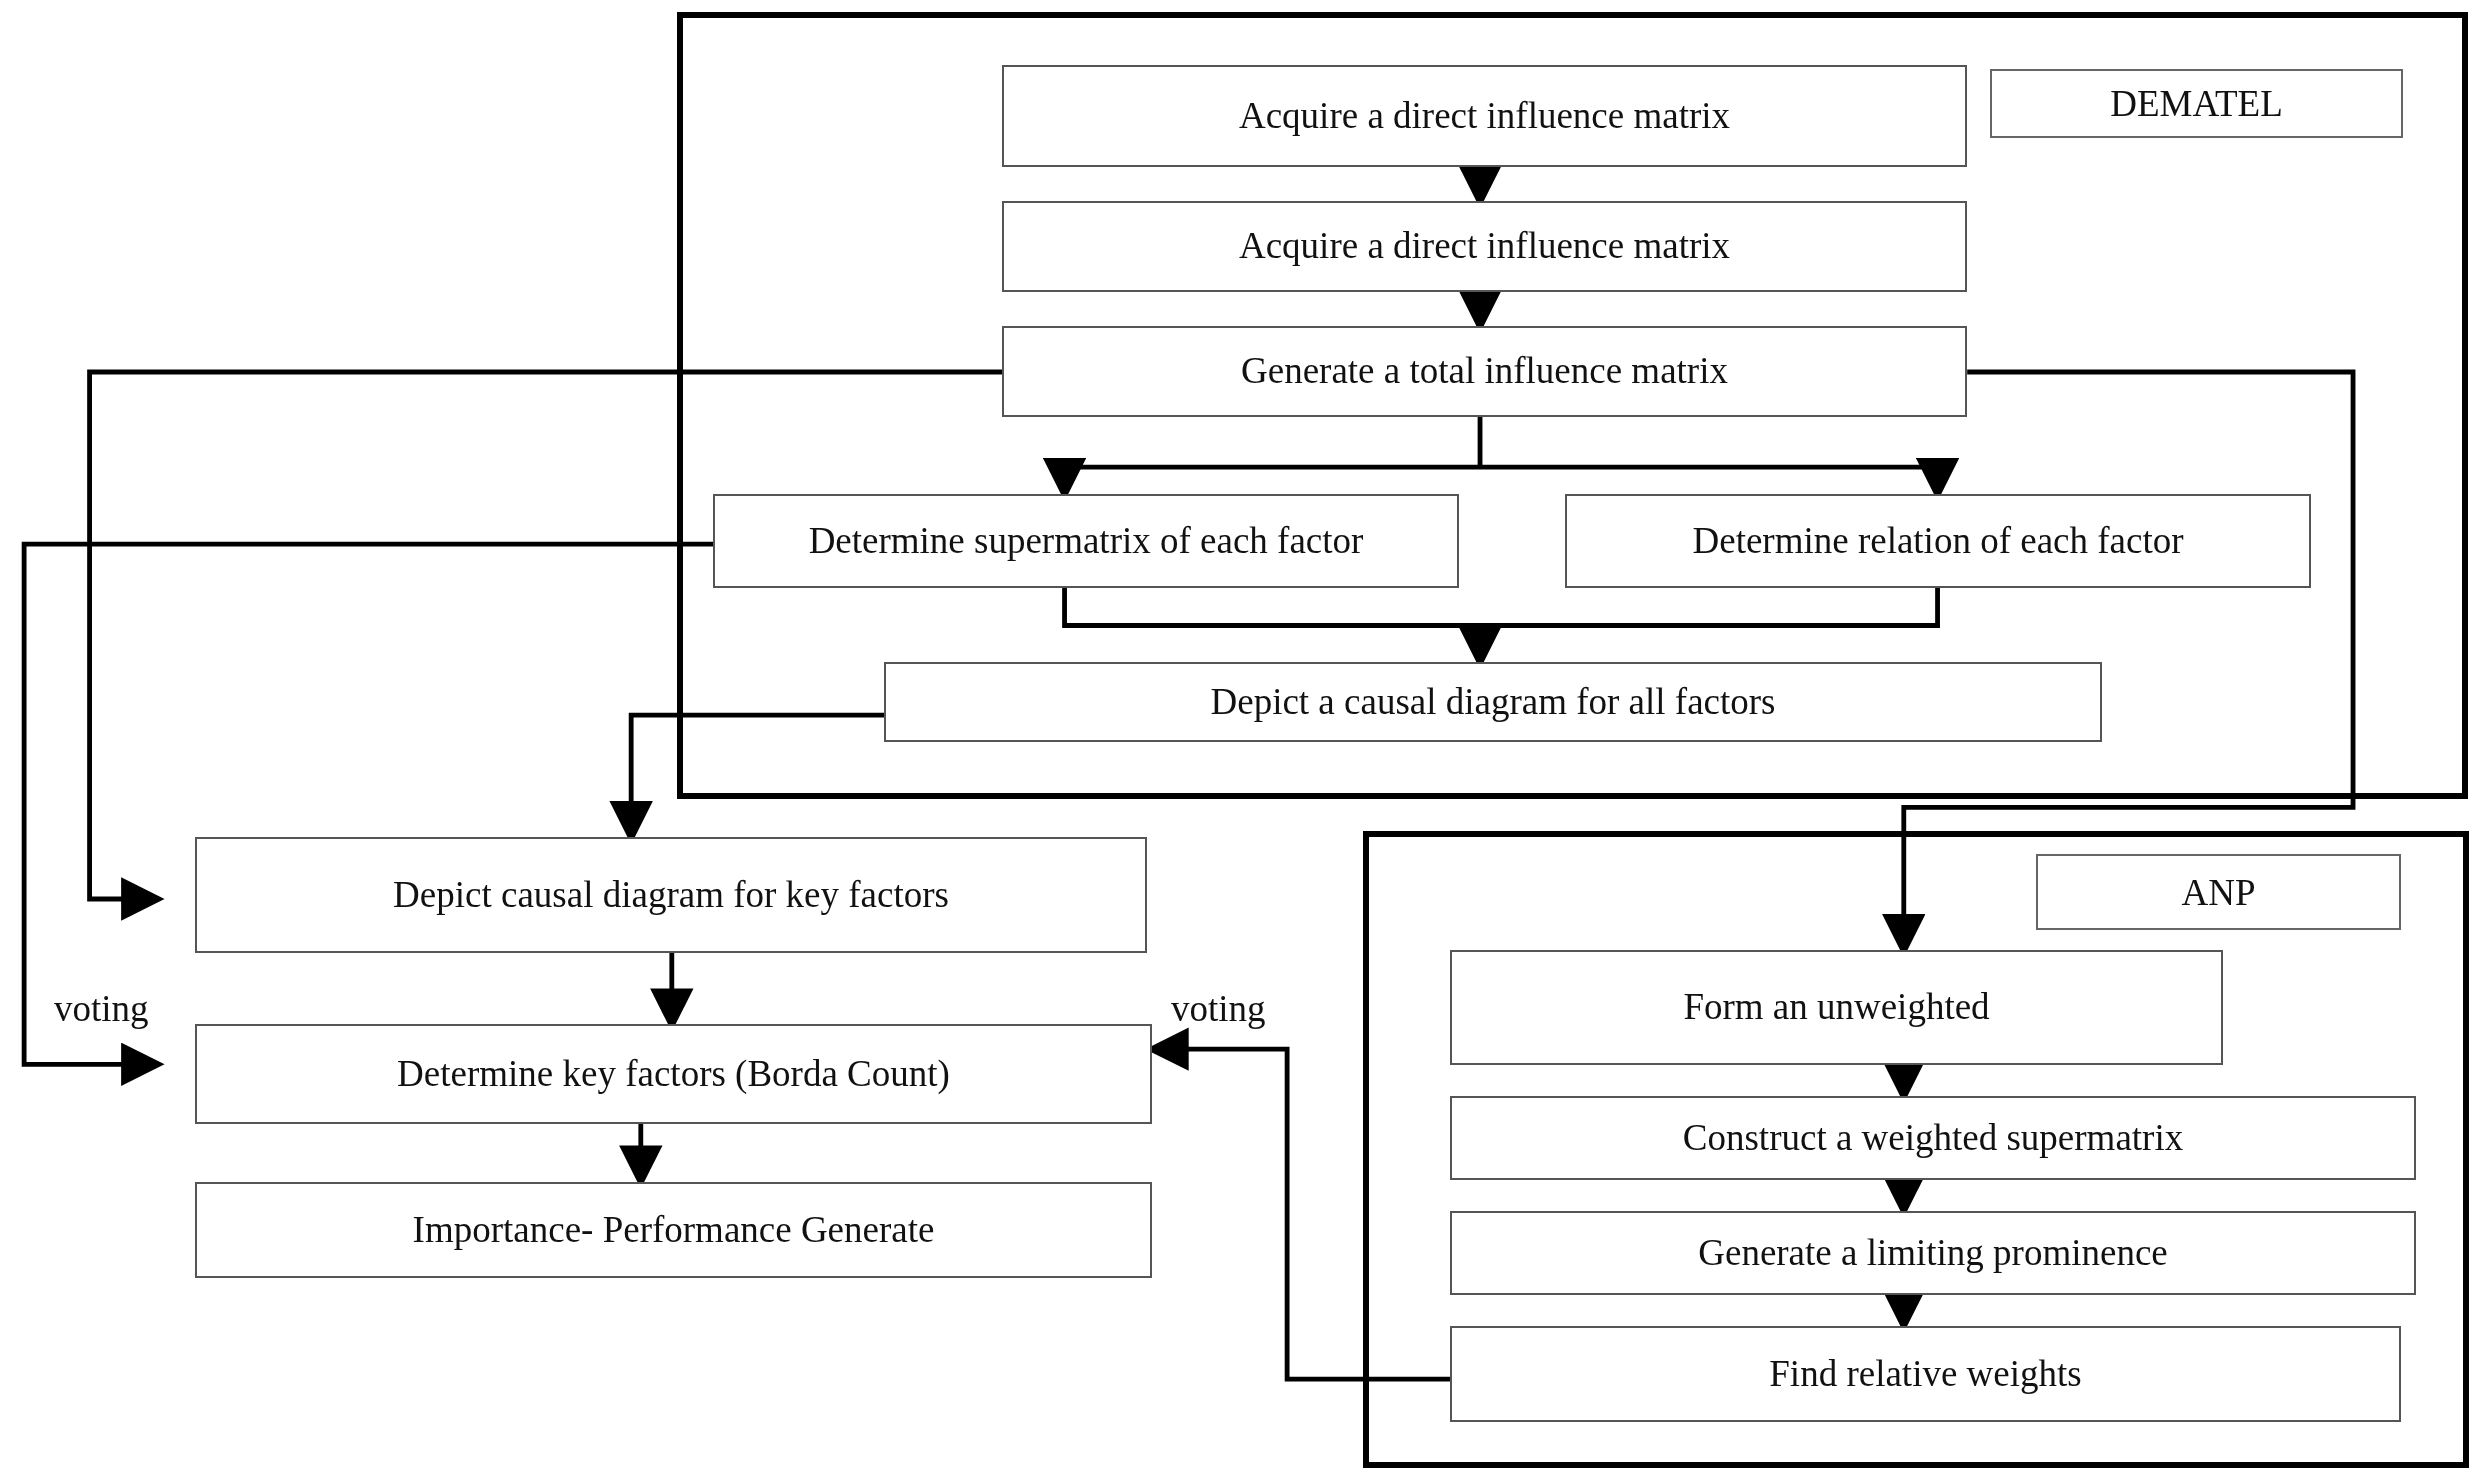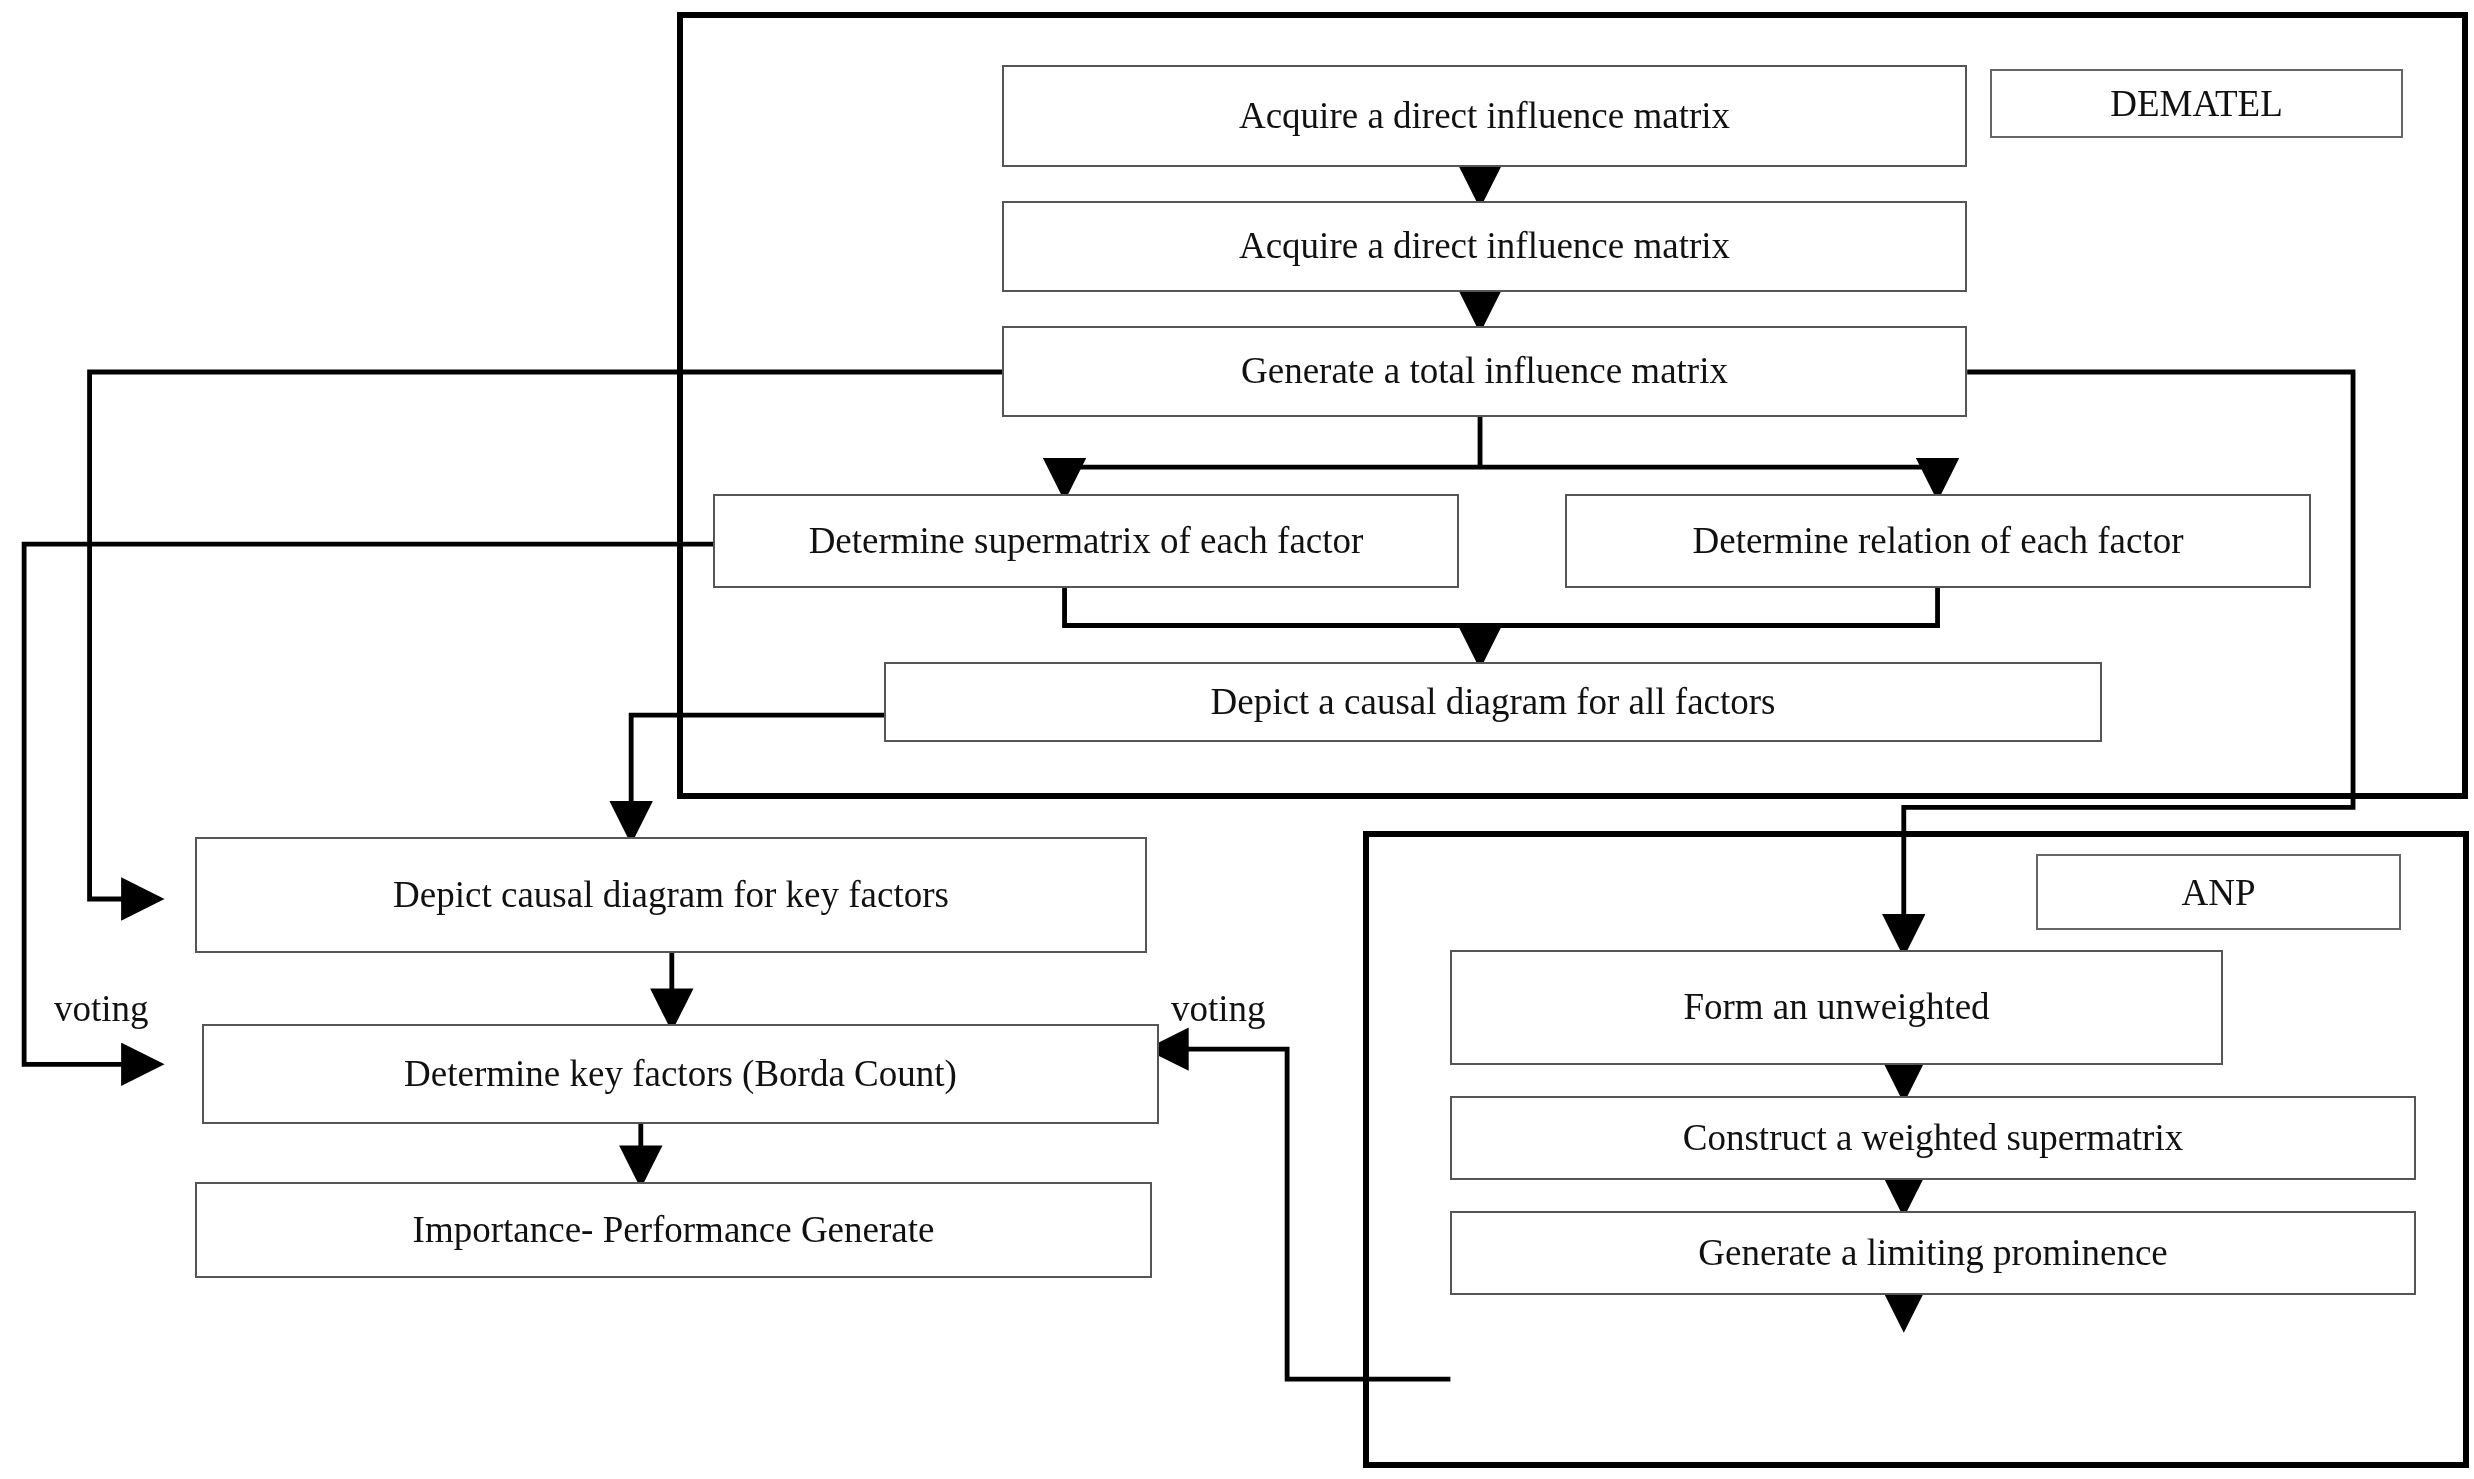--- a/index.html
+++ b/index.html
@@ -75,29 +75,30 @@
   <div class="node" style="left:1002px;top:326px;width:965px;height:91px;">Generate a total influence matrix</div>
 
   <div class="node" style="left:713px;top:494px;width:746px;height:94px;">Determine supermatrix of each factor</div>
 
   <div class="node" style="left:1565px;top:494px;width:746px;height:94px;text-align:center;">Determine relation of each factor</div>
 
   <div class="node" style="left:884px;top:662px;width:1218px;height:80px;">Depict a causal diagram for all factors</div>
 
   <div class="node" style="left:195px;top:837px;width:952px;height:116px;">Depict causal diagram for key factors</div>
 
-  <div class="node" style="left:202px;top:1024px;width:957px;height:100px;">Determine key factors (Borda Count)</div>
+  <div class="node" style="left:195px;top:1024px;width:957px;height:100px;">Determine key factors (Borda Count)</div>
 
   <div class="node" style="left:195px;top:1182px;width:957px;height:96px;">Importance- Performance Generate</div>
 
   <div class="node" style="left:1450px;top:950px;width:773px;height:115px;">Form an unweighted</div>
 
   <div class="node" style="left:1450px;top:1096px;width:966px;height:84px;">Construct a weighted supermatrix</div>
 
   <div class="node" style="left:1450px;top:1211px;width:966px;height:84px;">Generate a limiting  prominence</div>
 
+  <div class="node" style="left:1450px;top:1326px;width:951px;height:96px;">Find relative weights</div>
 
   <div class="edge-label" style="left:54px;top:987px;">voting</div>
 
   <div class="edge-label" style="left:1171px;top:987px;">voting</div>
 
 </div>
 
 
 </body></html>

